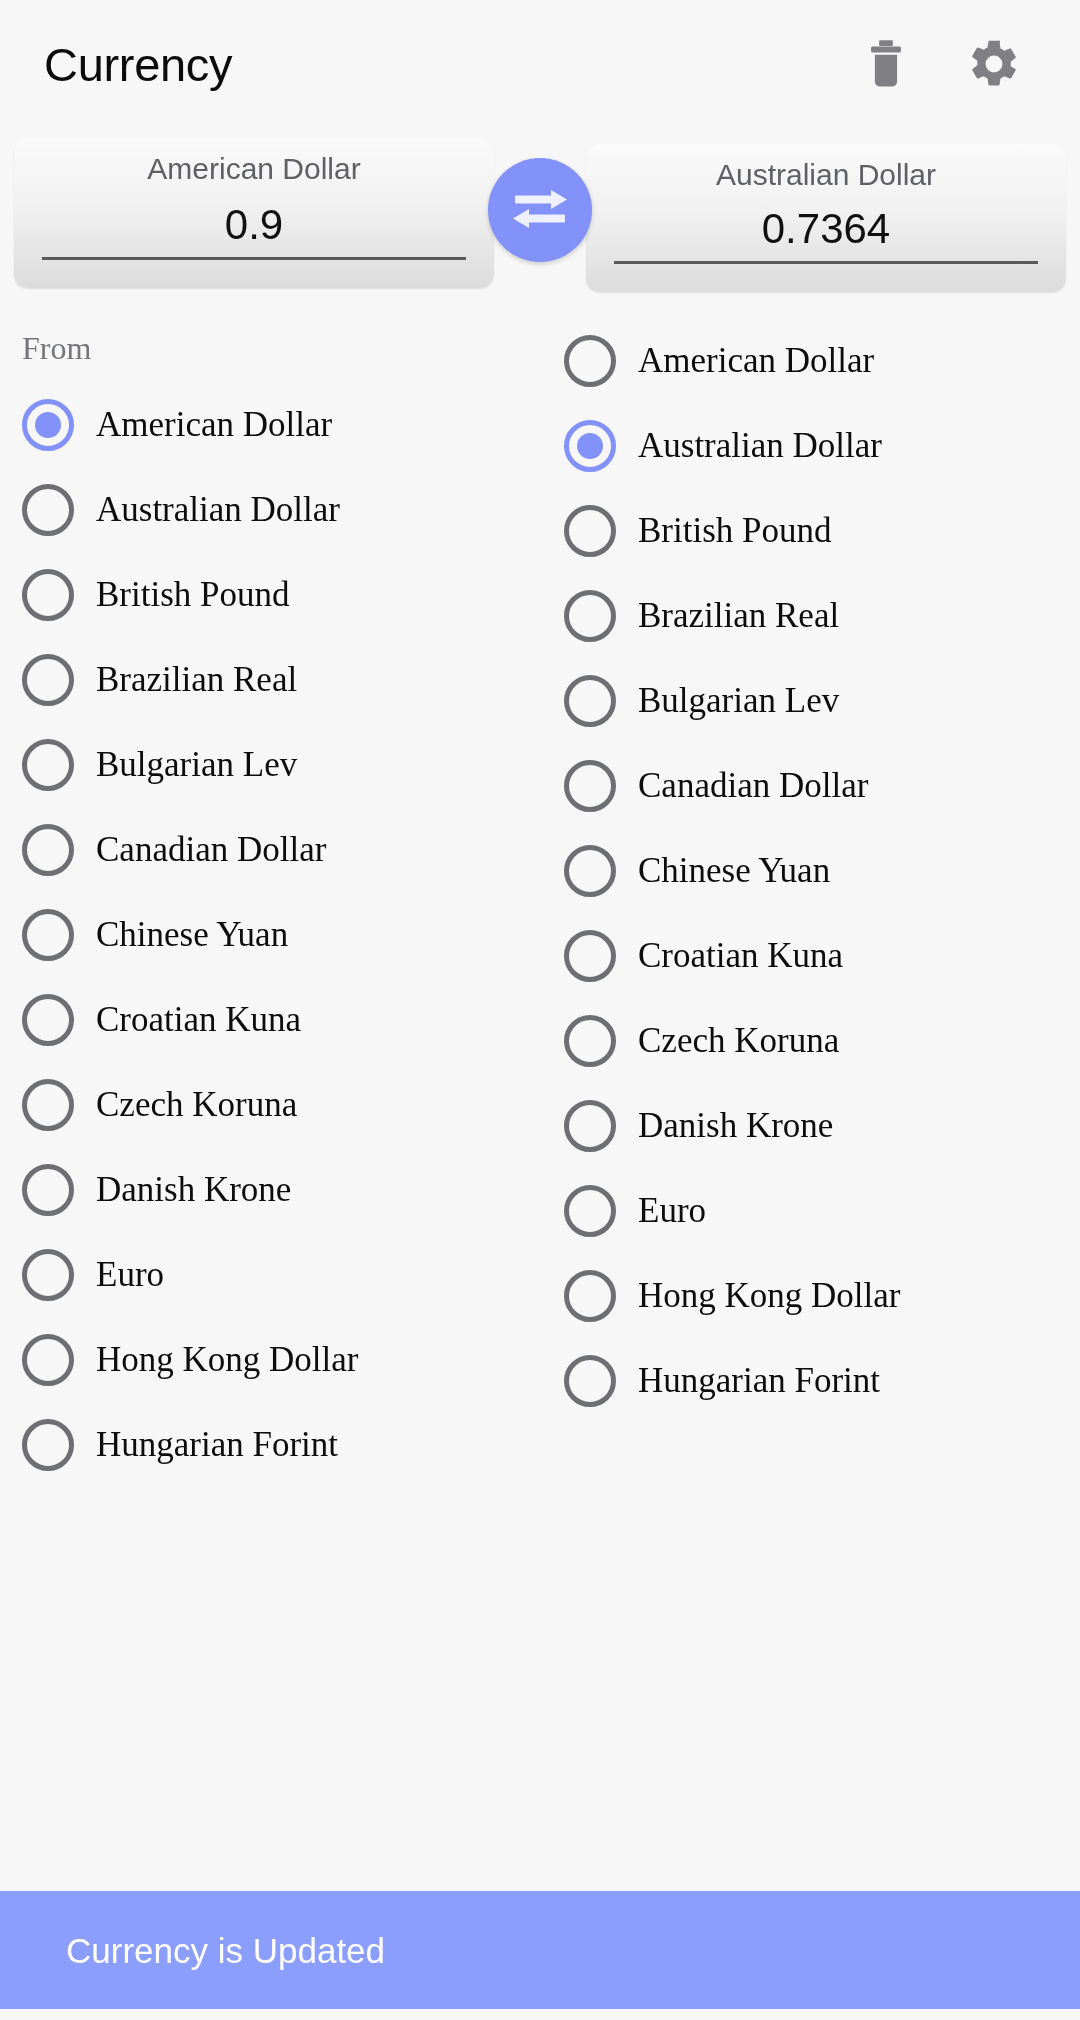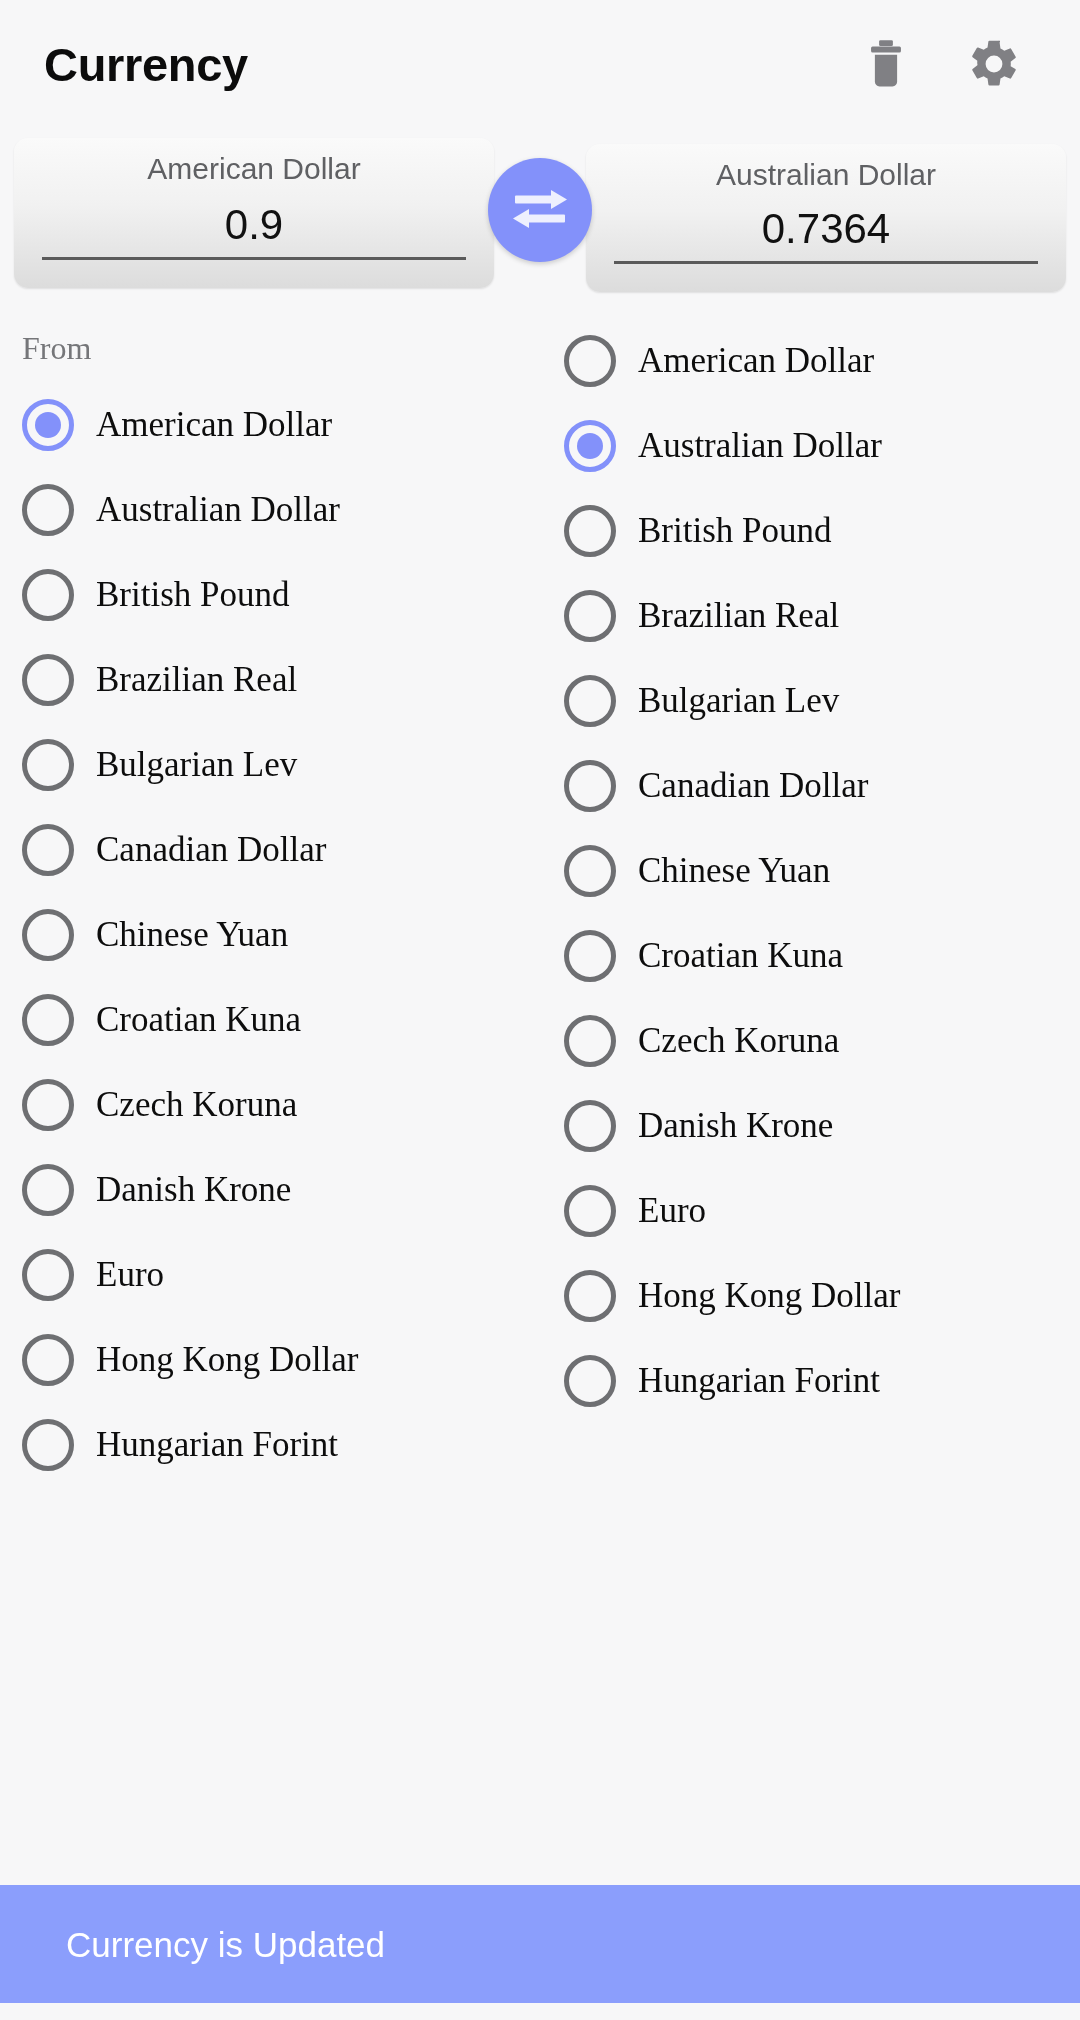--- a/index.html
+++ b/index.html
@@ -19,21 +19,21 @@
   .appbar {
     height: 128px;
     display: flex;
     align-items: center;
     padding: 0 40px 0 44px;
     box-sizing: border-box;
     background: #f7f7f8;
   }
   .app-title {
     font-size: 47px;
-    font-weight: bold;
+    font-weight: normal;
     color: #0c0c0c;
     letter-spacing: -0.3px;
     flex: 1 1 auto;
     line-height: 1;
   }
   .appbar-actions {
     display: flex;
     align-items: center;
     gap: 52px;
     padding-right: 18px;
@@ -164,21 +164,21 @@
     color: #0d0d0d;
     margin-left: 22px;
     white-space: nowrap;
     line-height: 1;
   }
 
   
   .snackbar {
     position: absolute;
     left: 0;
-    bottom: 17px;
+    bottom: 11px;
     width: 1080px;
     height: 118px;
     background: #8b9efc;
     display: flex;
     align-items: center;
     box-sizing: border-box;
     padding-left: 66px;
   }
   .snackbar-text {
     color: #ffffff;

